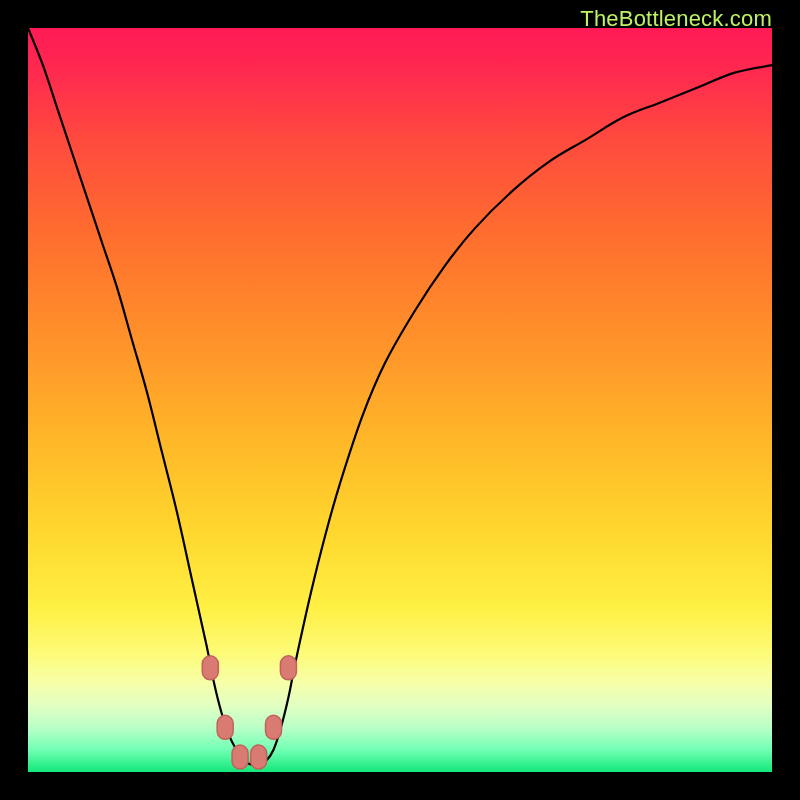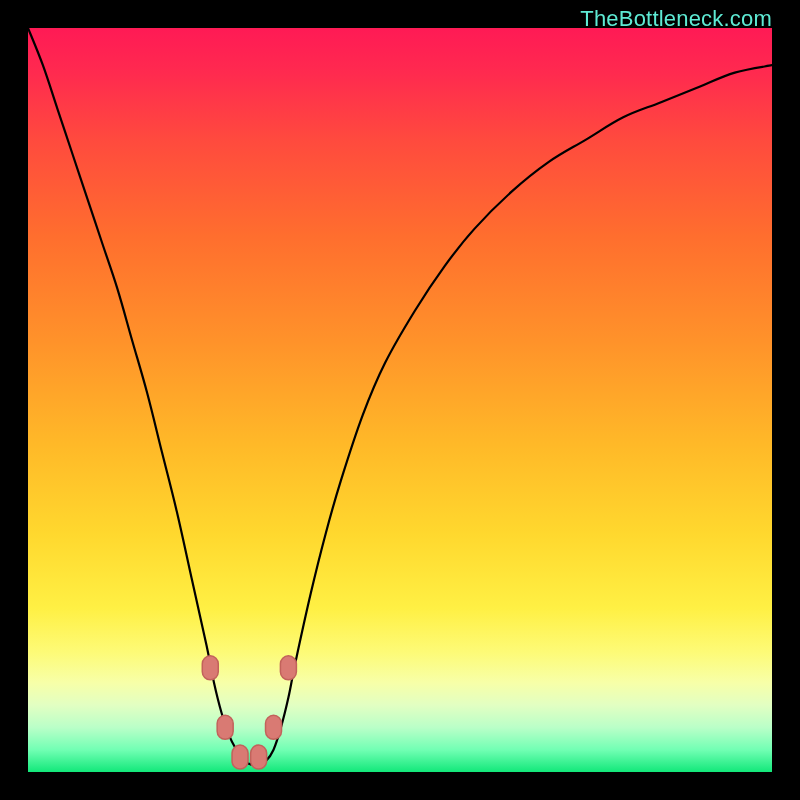--- a/index.html
+++ b/index.html
@@ -24,21 +24,21 @@
 
   .gradient-bg {
     position: absolute;
     inset: 0;
   }
 
   .watermark {
     position: absolute;
     top: 6px;
     right: 28px;
-    color: #5eead4;
+    color: #bef264;
     font-size: 22px;
     font-weight: 500;
     letter-spacing: 0.2px;
     z-index: 20;
   }
 
   .curve-svg {
     position: absolute;
     inset: 0;
     width: 100%;

